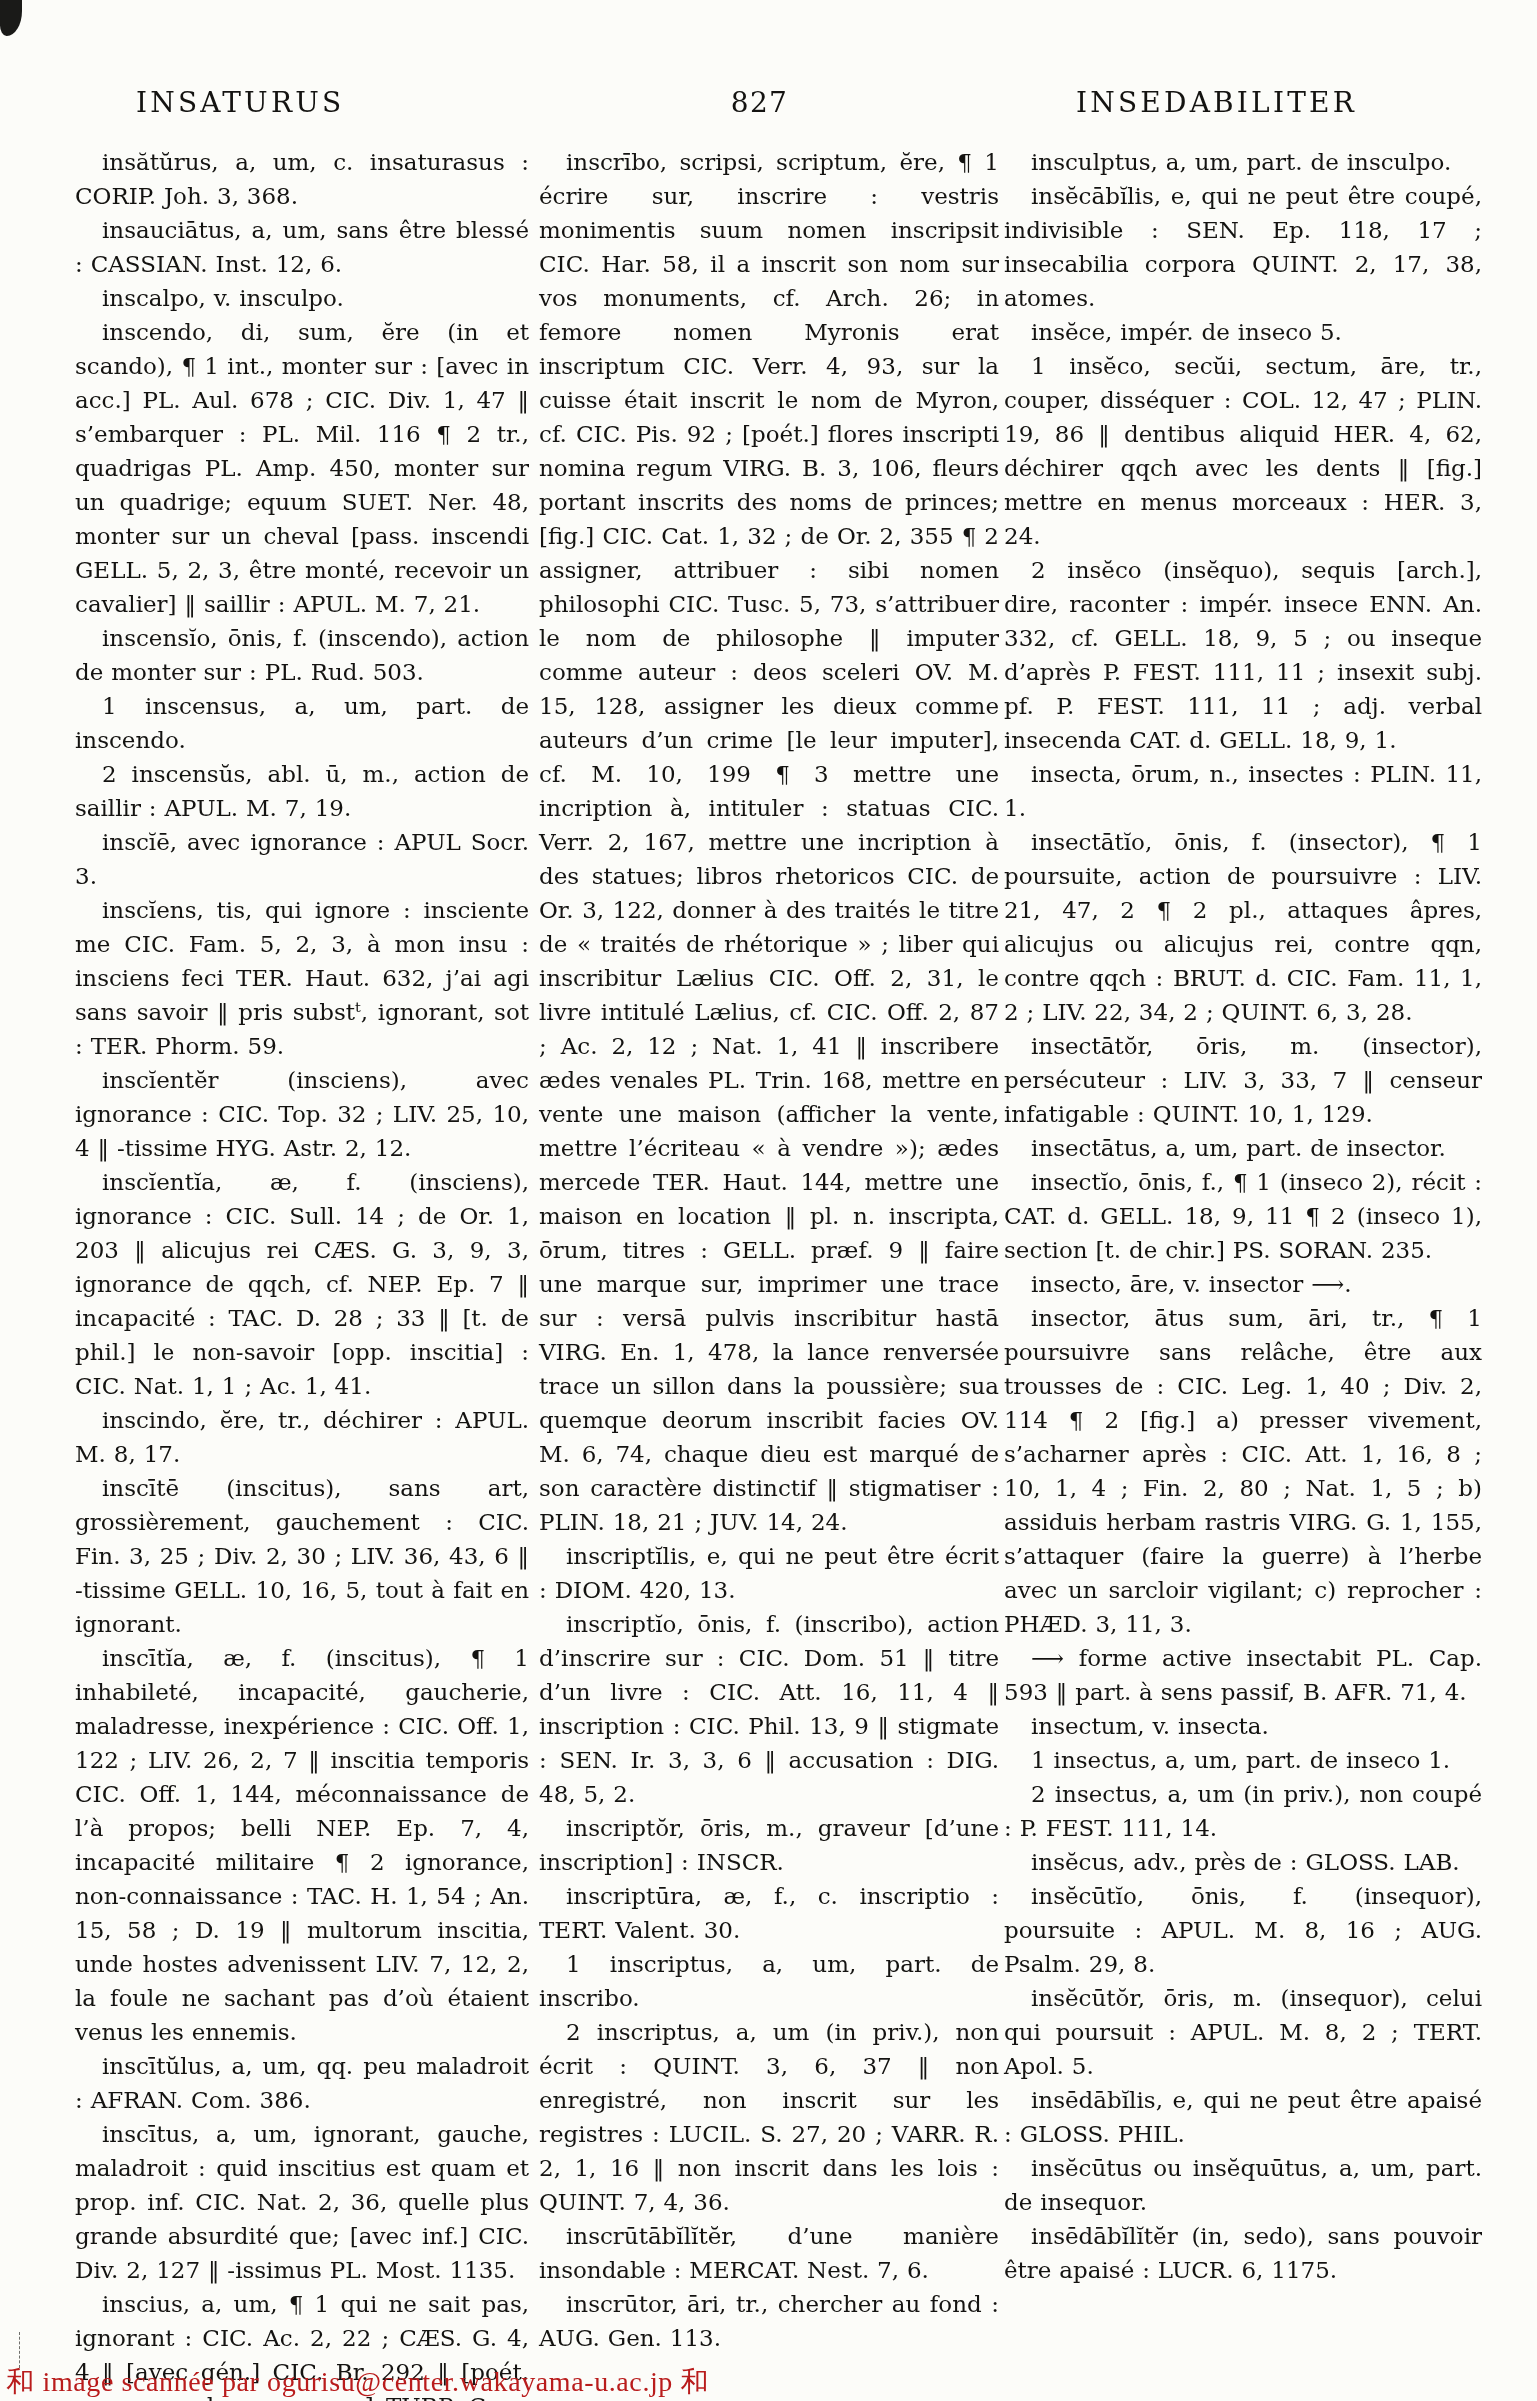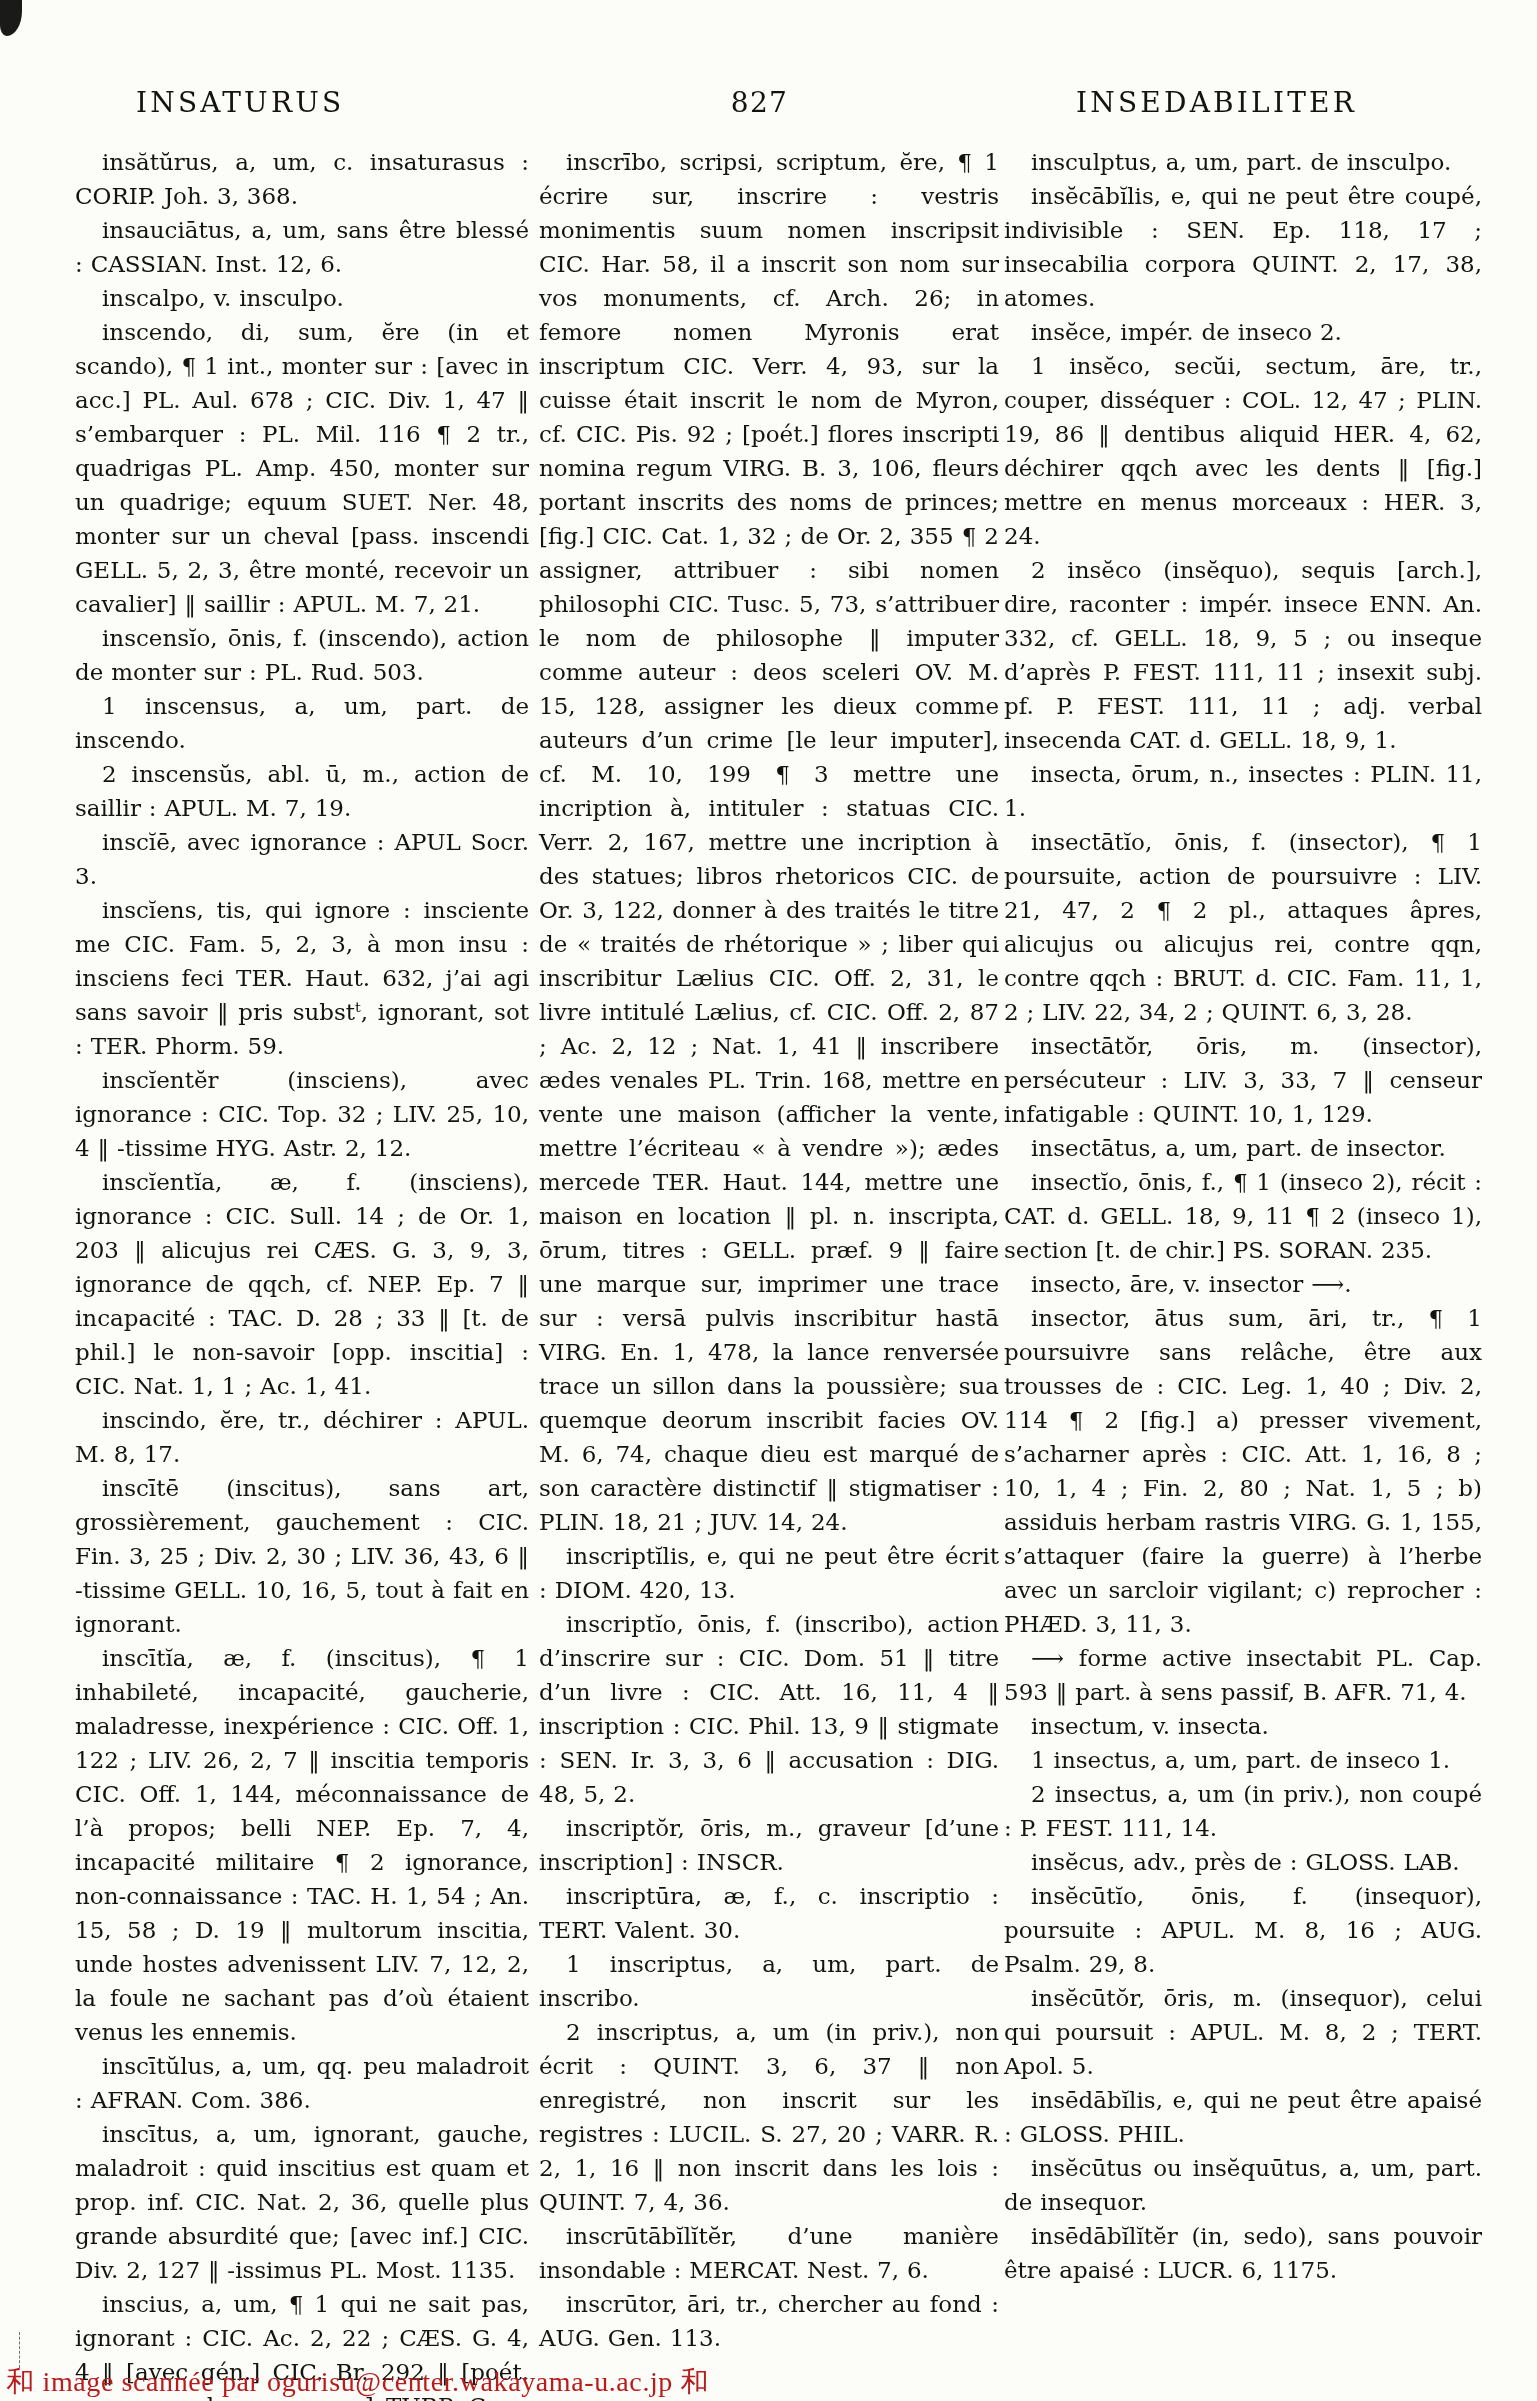--- a/index.html
+++ b/index.html
@@ -85,21 +85,21 @@
       <p class="entry"><b>inscriptŏr</b><span>, ōris, m., graveur [d’une inscription] : INSCR.</span></p>
       <p class="entry"><b>inscriptūra</b><span>, æ, f., c. inscriptio : TERT. Valent. 30.</span></p>
       <p class="entry"><b>1 inscriptus</b><span>, a, um, part. de inscribo.</span></p>
       <p class="entry"><b>2 inscriptus</b><span>, a, um (in priv.), non écrit : QUINT. 3, 6, 37 ‖ non enregistré, non inscrit sur les registres : LUCIL. S. 27, 20 ; VARR. R. 2, 1, 16 ‖ non inscrit dans les lois : QUINT. 7, 4, 36.</span></p>
       <p class="entry"><b>inscrūtābĭlĭtĕr</b><span>, d’une manière insondable : MERCAT. Nest. 7, 6.</span></p>
       <p class="entry"><b>inscrūtor</b><span>, āri, tr., chercher au fond : AUG. Gen. 113.</span></p>
     </div>
   <div class="col" id="col-3">
       <p class="entry"><b>insculptus</b><span>, a, um, part. de insculpo.</span></p>
       <p class="entry"><b>insĕcābĭlis</b><span>, e, qui ne peut être coupé, indivisible : SEN. Ep. 118, 17 ; insecabilia corpora QUINT. 2, 17, 38, atomes.</span></p>
-      <p class="entry"><b>insĕce</b><span>, impér. de inseco 2.</span></p>
+      <p class="entry"><b>insĕce</b><span>, impér. de inseco 5.</span></p>
       <p class="entry"><b>1 insĕco</b><span>, secŭi, sectum, āre, tr., couper, disséquer : COL. 12, 47 ; PLIN. 19, 86 ‖ dentibus aliquid HER. 4, 62, déchirer qqch avec les dents ‖ [fig.] mettre en menus morceaux : HER. 3, 24.</span></p>
       <p class="entry"><b>2 insĕco (insĕquo)</b><span>, sequis [arch.], dire, raconter : impér. insece ENN. An. 332, cf. GELL. 18, 9, 5 ; ou inseque d’après P. FEST. 111, 11 ; insexit subj. pf. P. FEST. 111, 11 ; adj. verbal insecenda CAT. d. GELL. 18, 9, 1.</span></p>
       <p class="entry"><b>insecta</b><span>, ōrum, n., insectes : PLIN. 11, 1.</span></p>
       <p class="entry"><b>insectātĭo</b><span>, ōnis, f. (insector), ¶ 1 poursuite, action de poursuivre : LIV. 21, 47, 2 ¶ 2 pl., attaques âpres, alicujus ou alicujus rei, contre qqn, contre qqch : BRUT. d. CIC. Fam. 11, 1, 2 ; LIV. 22, 34, 2 ; QUINT. 6, 3, 28.</span></p>
       <p class="entry"><b>insectātŏr</b><span>, ōris, m. (insector), persécuteur : LIV. 3, 33, 7 ‖ censeur infatigable : QUINT. 10, 1, 129.</span></p>
       <p class="entry"><b>insectātus</b><span>, a, um, part. de insector.</span></p>
       <p class="entry"><b>insectĭo</b><span>, ōnis, f., ¶ 1 (inseco 2), récit : CAT. d. GELL. 18, 9, 11 ¶ 2 (inseco 1), section [t. de chir.] PS. SORAN. 235.</span></p>
       <p class="entry"><b>insecto</b><span>, āre, v. insector ⟶.</span></p>
       <p class="entry"><b>insector</b><span>, ātus sum, āri, tr., ¶ 1 poursuivre sans relâche, être aux trousses de : CIC. Leg. 1, 40 ; Div. 2, 114 ¶ 2 [fig.] a) presser vivement, s’acharner après : CIC. Att. 1, 16, 8 ; 10, 1, 4 ; Fin. 2, 80 ; Nat. 1, 5 ; b) assiduis herbam rastris VIRG. G. 1, 155, s’attaquer (faire la guerre) à l’herbe avec un sarcloir vigilant; c) reprocher : PHÆD. 3, 11, 3.</span></p>
       <p class="entry"><b>⟶</b><span> forme active insectabit PL. Cap. 593 ‖ part. à sens passif, B. AFR. 71, 4.</span></p>

